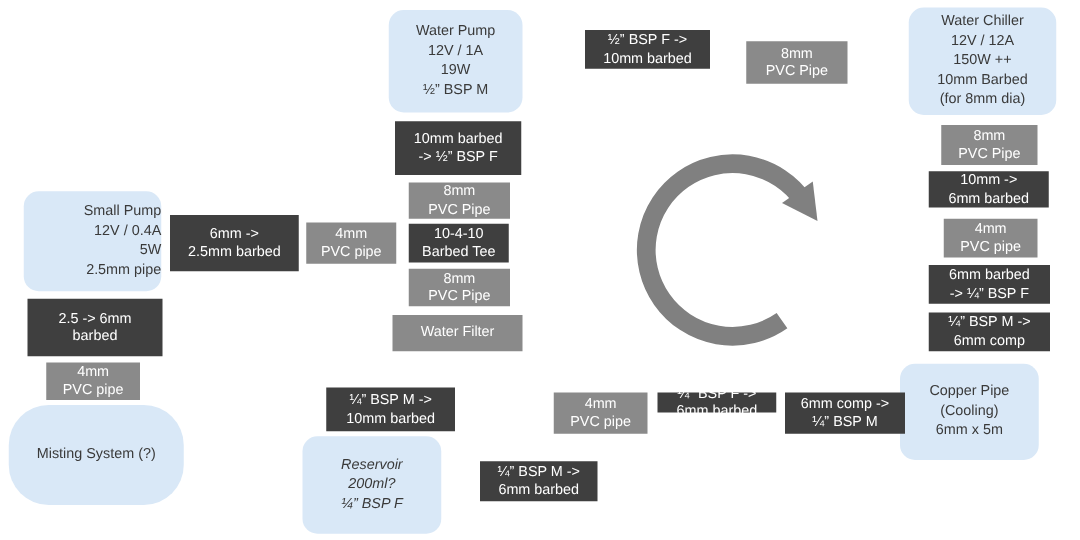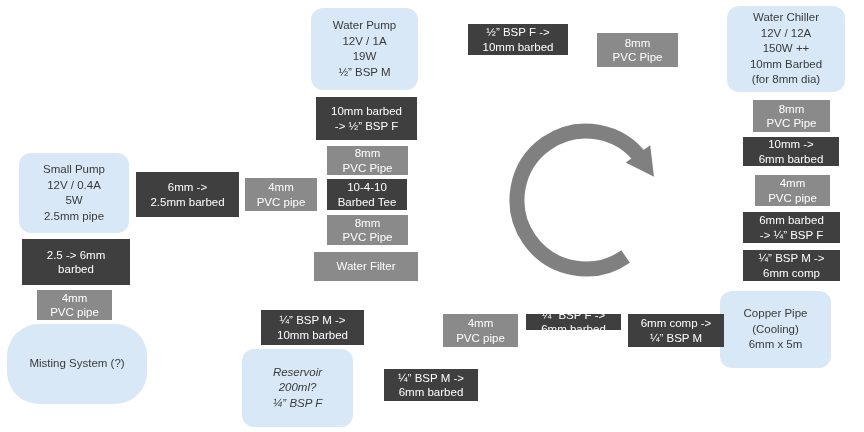--- a/index.html
+++ b/index.html
@@ -50,21 +50,21 @@
     </div>
 
   <div class="box blue" style="left:727px;top:6px;width:118px;height:86px;">
       <div>Water Chiller</div>
       <div>12V / 12A</div>
       <div>150W ++</div>
       <div>10mm Barbed</div>
       <div>(for 8mm dia)</div>
     </div>
 
-  <div class="box blue" style="left:19px;top:153px;width:110px;height:80px;">
+  <div class="box blue" style="left:19px;top:153px;width:110px;height:80px;align-items:flex-end;">
       <div>Small Pump</div>
       <div>12V / 0.4A</div>
       <div>5W</div>
       <div>2.5mm pipe</div>
     </div>
 
   <div class="box blue" style="left:7px;top:324px;width:140px;height:80px;border-radius:32px;">
       <div>Misting System (?)</div>
     </div>
 

